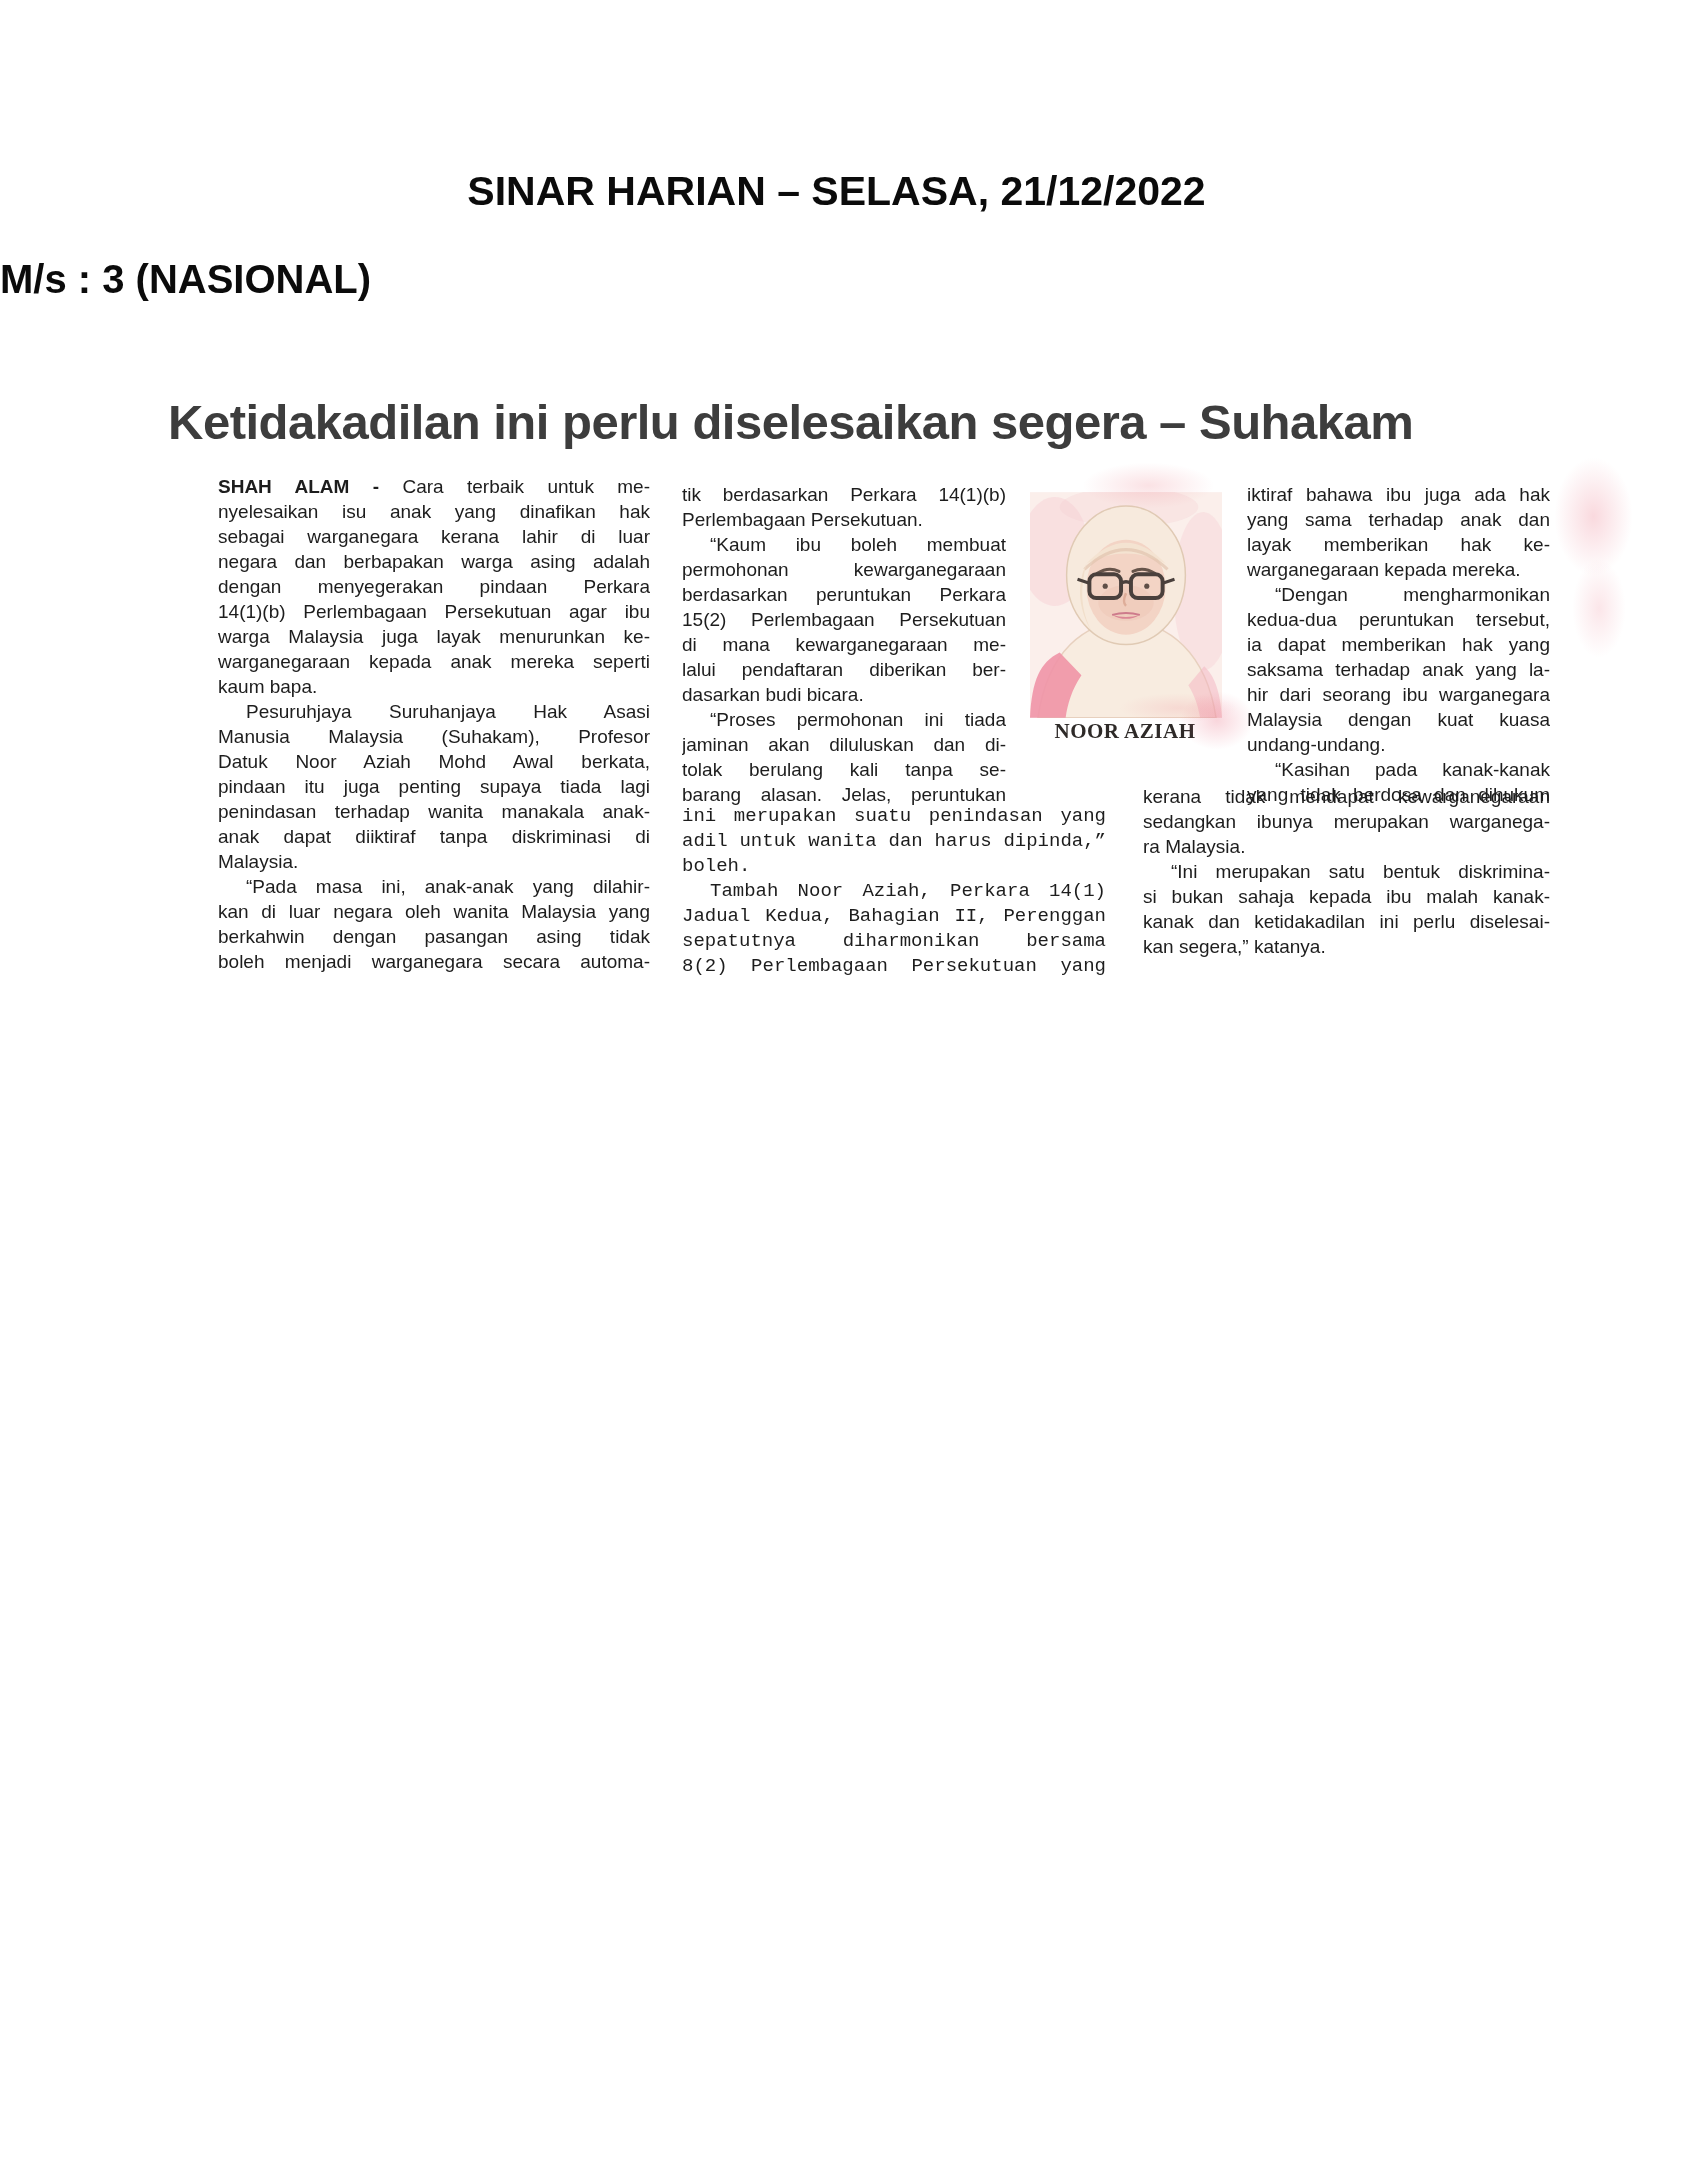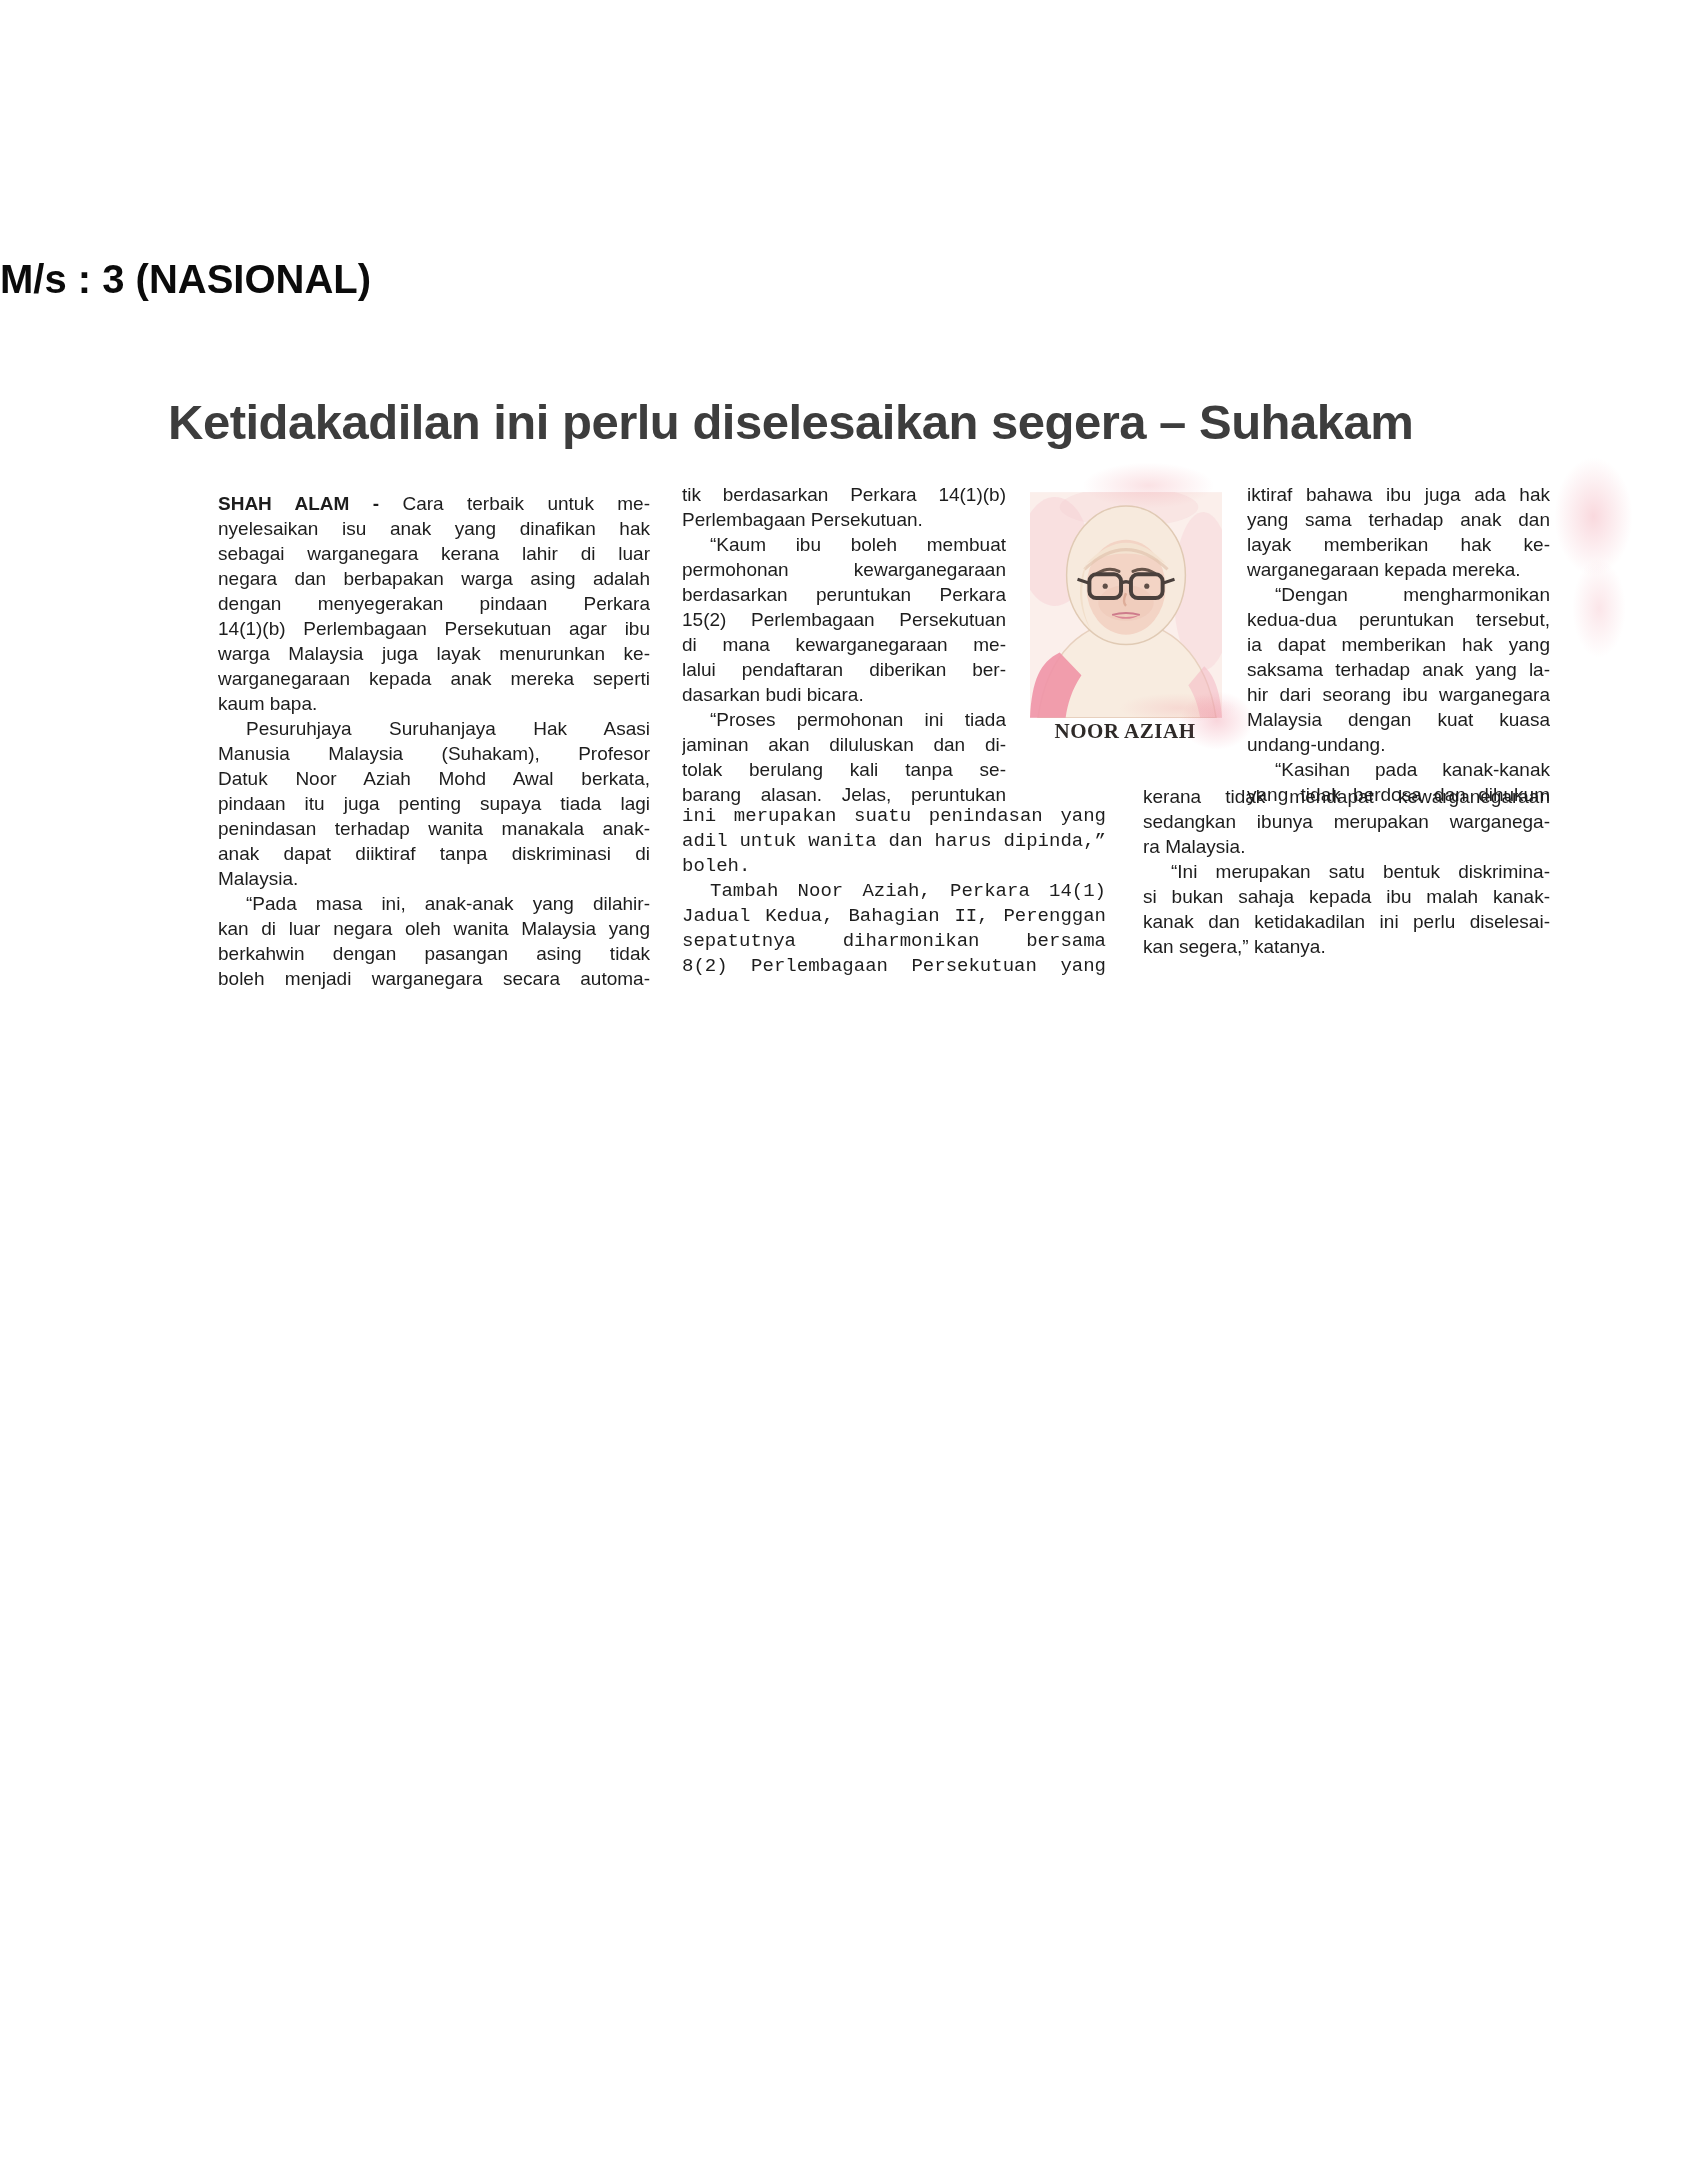--- a/index.html
+++ b/index.html
@@ -32,25 +32,26 @@
   .m4{left:1084px;top:463px;width:129px;height:45px;
       background:radial-gradient(ellipse at center,rgba(240,150,160,0.28),rgba(240,150,160,0) 72%);}
   .m5{left:1119px;top:693px;width:119px;height:30px;
       background:radial-gradient(ellipse at center,rgba(240,140,155,0.20),rgba(240,140,155,0) 70%);}
 </style>
 </head>
 <body>
 
 <div class="page">
 
+  <div class="hdr">SINAR HARIAN – SELASA, 21/12/2022</div>
   <div class="sub">M/s : 3 (NASIONAL)</div>
 
   <h1 class="headline">Ketidakadilan ini perlu diselesaikan segera – Suhakam</h1>
 
-  <div class="col" style="left:218px;top:491px;width:432px;">
+  <div class="col" style="left:218px;top:474px;width:432px;">
     <div class="ln"><span class="dl">SHAH ALAM -</span> <span>Cara terbaik untuk me-</span></div>
     <div class="ln">nyelesaikan isu anak yang dinafikan hak</div>
     <div class="ln">sebagai warganegara kerana lahir di luar</div>
     <div class="ln">negara dan berbapakan warga asing adalah</div>
     <div class="ln">dengan menyegerakan pindaan Perkara</div>
     <div class="ln">14(1)(b) Perlembagaan Persekutuan agar ibu</div>
     <div class="ln">warga Malaysia juga layak menurunkan ke-</div>
     <div class="ln">warganegaraan kepada anak mereka seperti</div>
     <div class="ln end">kaum bapa.</div>
     <div class="ln ind">Pesuruhjaya Suruhanjaya Hak Asasi</div>

